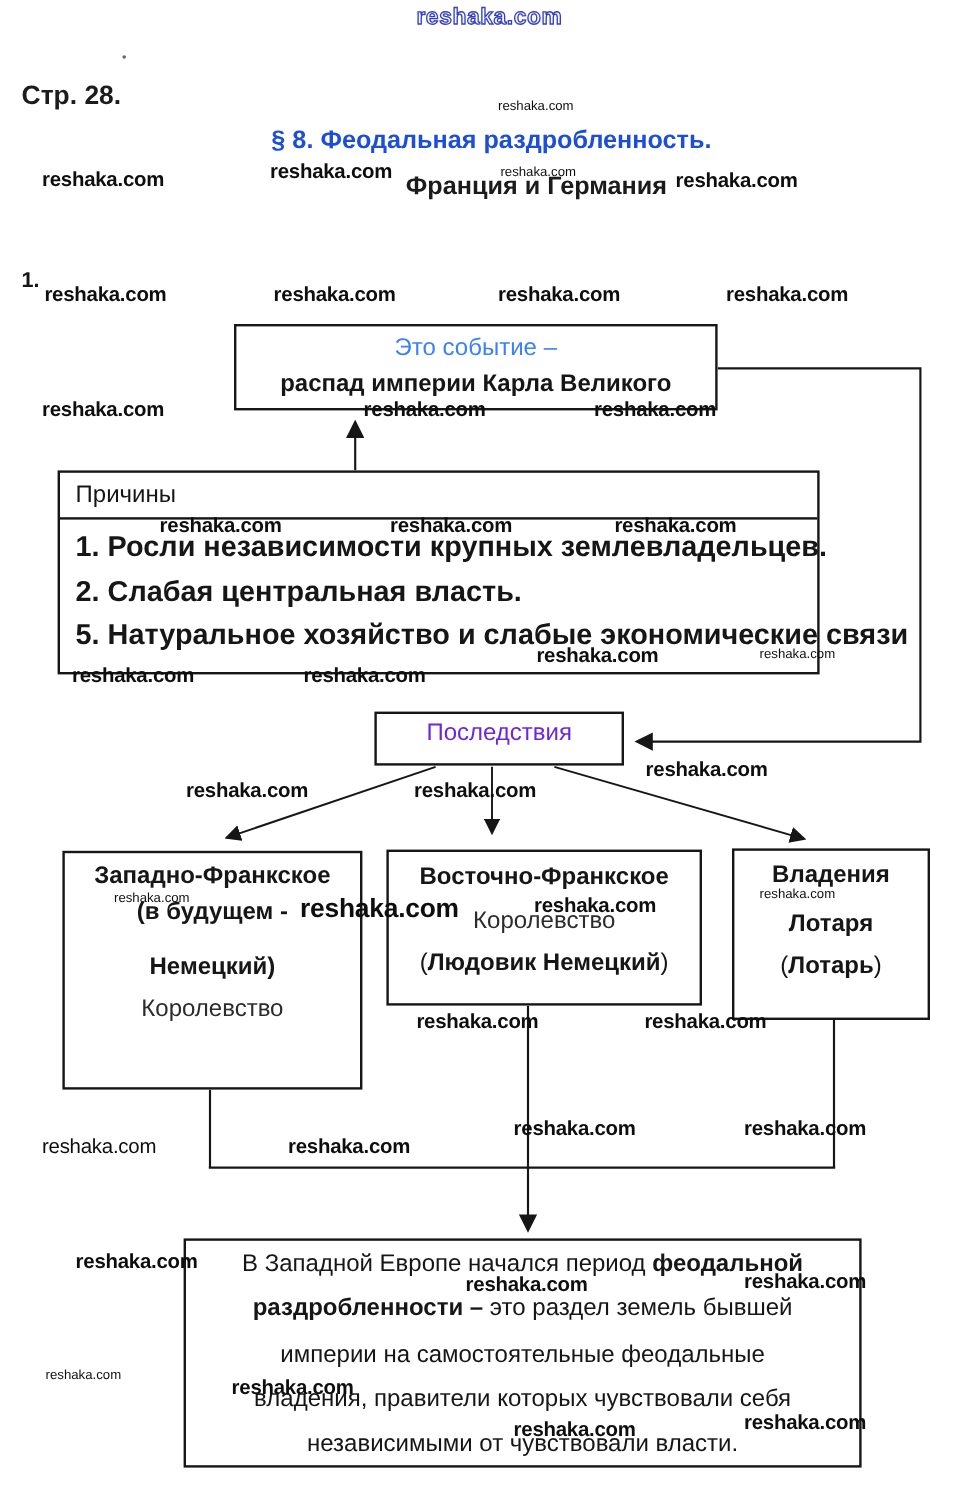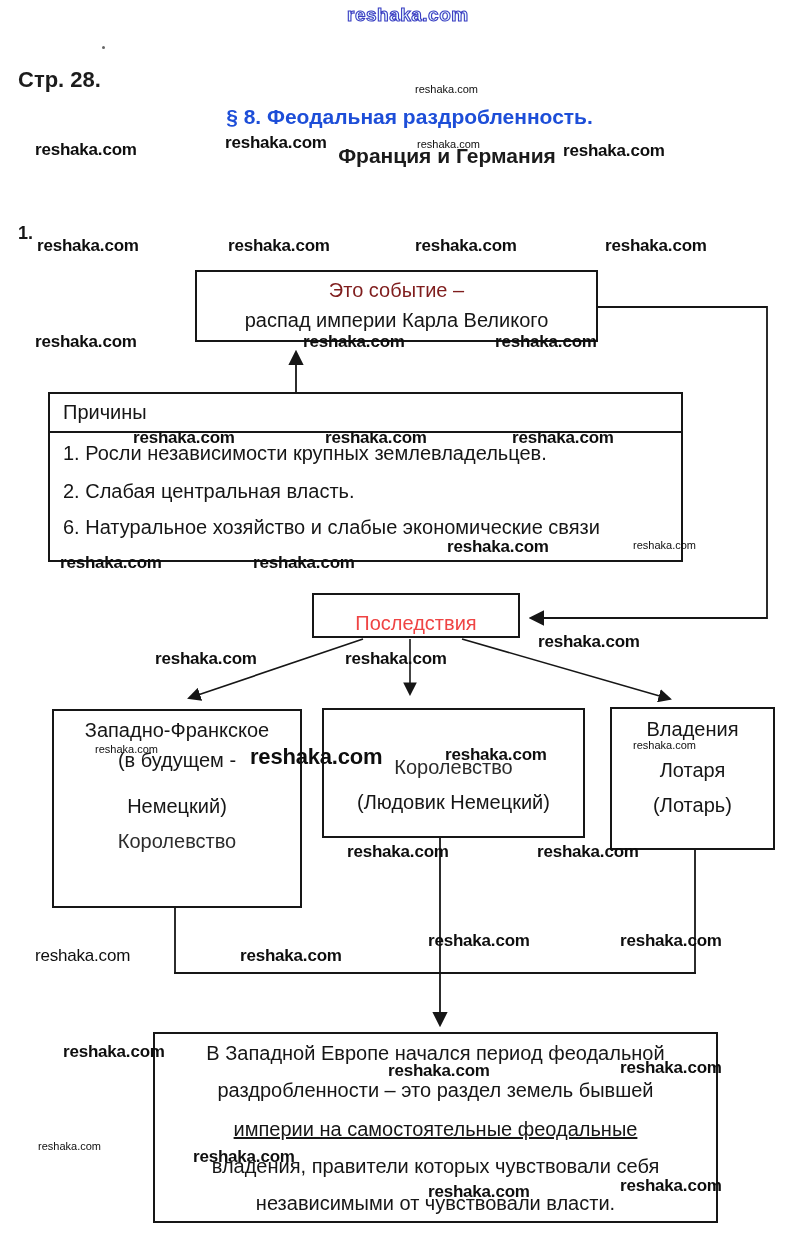--- a/index.html
+++ b/index.html
@@ -24,30 +24,30 @@
   .qnum{position:absolute;left:18px;top:223px;font-size:18px;font-weight:700;}
 
   .title1{position:absolute;left:25px;top:105px;width:769px;text-align:center;
           font-size:21px;font-weight:700;color:#1d4ed8;}
   .title2{position:absolute;left:100px;top:144px;width:694px;text-align:center;
           font-size:21px;font-weight:700;color:#1b1b1b;}
 
   .box{position:absolute;border:2px solid #161616;background:#fff;box-sizing:border-box;}
   .ctr{position:absolute;left:0;width:100%;text-align:center;white-space:nowrap;}
   .t20{font-size:20px;line-height:1.15;}
-  .bold{font-weight:400;}
+  .bold{font-weight:700;}
   .reg{font-weight:400;}
 
   
   .event-box{left:195px;top:270px;width:403px;height:72px;}
   
   .causes-box{left:48px;top:392px;width:635px;height:170px;padding-left:12px;}
   .causes-header{position:absolute;left:13px;top:7px;font-size:20px;}
   .causes-divider{position:absolute;left:0;top:37px;width:100%;border-top:2px solid #161616;}
-  .cause-item{position:absolute;left:13px;font-size:20px;white-space:nowrap;}
+  .cause-item{position:absolute;left:13px;font-size:24px;white-space:nowrap;font-weight:bold;}
   
   .cons-box{left:312px;top:593px;width:208px;height:45px;}
   
   .west-box{left:52px;top:709px;width:250px;height:199px;}
   .east-box{left:322px;top:708px;width:263px;height:130px;}
   .lothar-box{left:610px;top:707px;width:165px;height:143px;}
   
   .result-box{left:153px;top:1032px;width:565px;height:191px;}
 
   svg.overlay{position:absolute;left:0;top:0;pointer-events:none;}
@@ -78,58 +78,59 @@
 </svg>
 
 <span class="logo">reshaka.com</span>
 <span class="dot"></span>
 <div class="pagelabel">Стр. 28.</div>
 <div class="title1">§ 8. Феодальная раздробленность.</div>
 <div class="title2">Франция и Германия</div>
 <div class="qnum">1.</div>
 
 <div class="box event-box">
-  <div class="ctr t20 reg" style="top:7px;color:#7f1d1d;">Это событие –</div>
+  <div class="ctr t20 reg" style="top:7px;color:#3b82f6;">Это событие –</div>
   <div class="ctr t20 bold" style="top:37px;">распад империи Карла Великого</div>
 </div>
 
 <div class="box causes-box">
   <div class="causes-header">Причины</div>
   <div class="causes-divider"></div>
   <div class="cause-item" style="top:48px;">1. Росли независимости крупных землевладельцев.</div>
   <div class="cause-item" style="top:86px;">2. Слабая центральная власть.</div>
-  <div class="cause-item" style="top:122px;">6. Натуральное хозяйство и слабые экономические связи</div>
+  <div class="cause-item" style="top:122px;">5. Натуральное хозяйство и слабые экономические связи</div>
 </div>
 
 <div class="box cons-box">
-  <div class="ctr t20 reg" style="top:17px;color:#ef4444;">Последствия</div>
+  <div class="ctr t20 reg" style="top:5px;color:#6d28d9;">Последствия</div>
 </div>
 
 <div class="box west-box">
   <div class="ctr t20 bold" style="top:8px;">Западно-Франкское</div>
   <div class="ctr t20 bold" style="top:38px;">(в будущем -</div>
   <div class="ctr t20 bold" style="top:84px;">Немецкий)</div>
   <div class="ctr t20 reg" style="top:119px;color:#2c2c2c;">Королевство</div>
 </div>
 
 <div class="box east-box">
+  <div class="ctr t20 bold" style="top:10px;">Восточно-Франкское</div>
   <div class="ctr t20 reg" style="top:46px;color:#2c2c2c;">Королевство</div>
   <div class="ctr t20" style="top:81px;"><span class="reg">(</span><span class="bold">Людовик Немецкий</span><span class="reg">)</span></div>
 </div>
 
 <div class="box lothar-box">
   <div class="ctr t20 bold" style="top:9px;">Владения</div>
   <div class="ctr t20 bold" style="top:50px;">Лотаря</div>
   <div class="ctr t20" style="top:85px;"><span class="reg">(</span><span class="bold">Лотарь</span><span class="reg">)</span></div>
 </div>
 
 <div class="box result-box">
   <div class="ctr t20" style="top:8px;"><span class="reg">В Западной Европе начался период </span><span class="bold">феодальной</span></div>
   <div class="ctr t20" style="top:45px;"><span class="bold">раздробленности –</span><span class="reg"> это раздел земель бывшей</span></div>
-  <div class="ctr t20 reg" style="top:84px;text-decoration:underline;">империи на самостоятельные феодальные</div>
+  <div class="ctr t20 reg" style="top:84px;">империи на самостоятельные феодальные</div>
   <div class="ctr t20 reg" style="top:121px;">владения, правители которых чувствовали себя</div>
   <div class="ctr t20 reg" style="top:158px;">независимыми от чувствовали власти.</div>
 </div>
 
 <span class="wm sm" style="left:415px;top:84px;">reshaka.com</span>
 <span class="wm" style="left:35px;top:141px;">reshaka.com</span>
 <span class="wm" style="left:225px;top:134px;">reshaka.com</span>
 <span class="wm sm" style="left:417px;top:139px;">reshaka.com</span>
 <span class="wm" style="left:563px;top:142px;">reshaka.com</span>
 <span class="wm" style="left:37px;top:237px;">reshaka.com</span>

